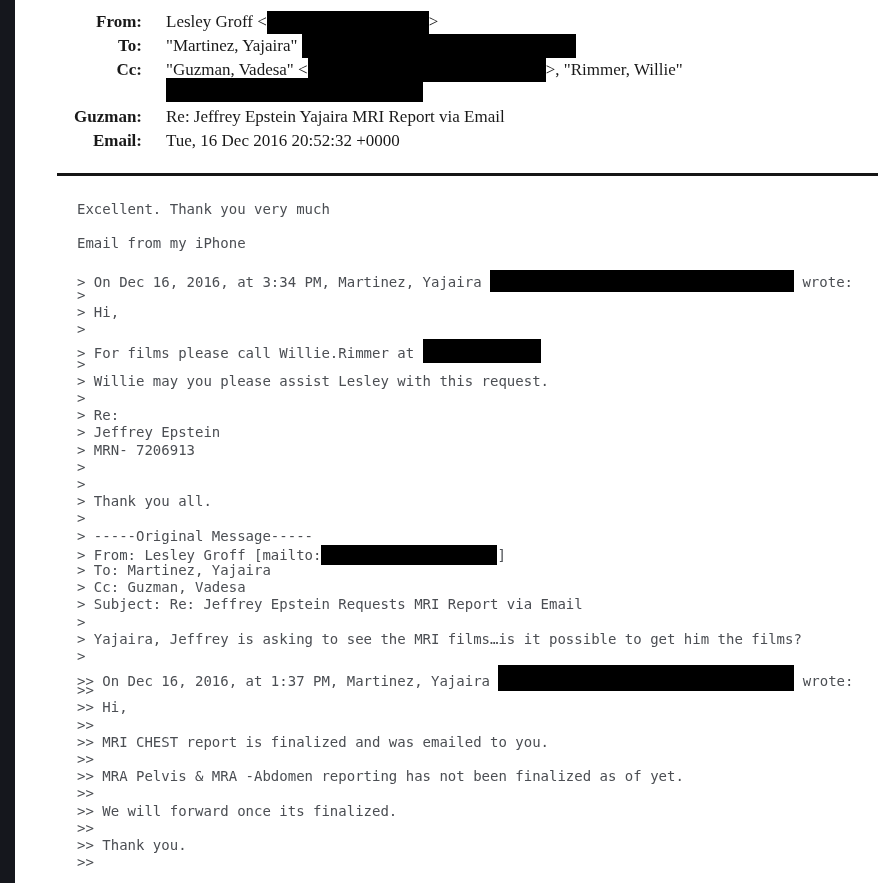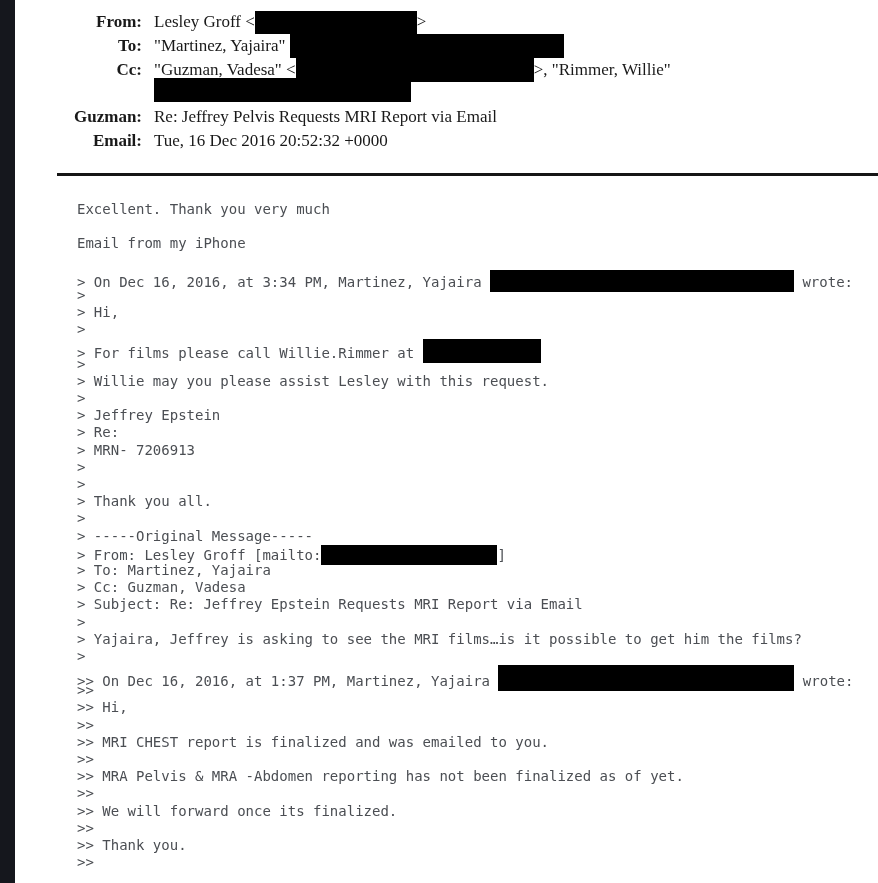--- a/index.html
+++ b/index.html
@@ -43,21 +43,21 @@
   .h-row.bar-row { min-height: 23px; line-height: 23px; }
   .h-label {
     display: inline-block;
     width: 88px;
     margin-left: 54px;
     text-align: right;
     font-weight: bold;
     flex: 0 0 auto;
   }
   .h-value {
-    margin-left: 12px;
+    margin-left: 24px;
     white-space: pre;
     display: flex;
     align-items: center;
     text-align: right;
   }
   .h-value .seg-text { white-space: pre; }
   .h-redaction {
     display: inline-block;
     background: #000000;
     flex: 0 0 auto;
@@ -109,43 +109,43 @@
       <div class="h-row">
         <span class="h-label">Cc:</span>
         <span class="h-value"><span class="seg-text">"Guzman, Vadesa" &lt;</span><span class="h-redaction" style="width: 238px; height: 24px;"></span><span class="seg-text">&gt;, "Rimmer, Willie"</span></span>
       </div>
       <div class="h-row bar-row">
         <span class="h-label"></span>
         <span class="h-value"><span class="h-redaction" style="width: 257px; height: 24px;"></span></span>
       </div>
       <div class="h-row">
         <span class="h-label">Guzman:</span>
-        <span class="h-value"><span class="seg-text">Re: Jeffrey Pelvis Requests MRI Report via Email</span></span>
+        <span class="h-value"><span class="seg-text">Re: Jeffrey Epstein Yajaira MRI Report via Email</span></span>
       </div>
       <div class="h-row">
         <span class="h-label">Email:</span>
         <span class="h-value"><span class="seg-text">Tue, 16 Dec 2016 20:52:32 +0000</span></span>
       </div>
     </div>
   <div id="header-separator"></div>
   <div id="email-body">
       <div class="b-line"><span class="seg-text">Excellent. Thank you very much</span></div>
       <div class="b-line"><span class="seg-text"></span></div>
       <div class="b-line"><span class="seg-text">Email from my iPhone</span></div>
       <div class="b-line"><span class="seg-text"></span></div>
       <div class="b-line"><span class="seg-text">&gt; On Dec 16, 2016, at 3:34 PM, Martinez, Yajaira </span><span class="b-redaction" style="width: 304px; height: 22px;"></span><span class="seg-text"> wrote:</span></div>
       <div class="b-line"><span class="seg-text">&gt;</span></div>
       <div class="b-line"><span class="seg-text">&gt; Hi,</span></div>
       <div class="b-line"><span class="seg-text">&gt;</span></div>
       <div class="b-line"><span class="seg-text">&gt; For films please call Willie.Rimmer at </span><span class="b-redaction" style="width: 118px; height: 24px;"></span></div>
       <div class="b-line"><span class="seg-text">&gt;</span></div>
       <div class="b-line"><span class="seg-text">&gt; Willie may you please assist Lesley with this request.</span></div>
       <div class="b-line"><span class="seg-text">&gt;</span></div>
+      <div class="b-line"><span class="seg-text">&gt; Re:</span></div>
       <div class="b-line"><span class="seg-text">&gt; Jeffrey Epstein</span></div>
-      <div class="b-line"><span class="seg-text">&gt; Re:</span></div>
       <div class="b-line"><span class="seg-text">&gt; MRN- 7206913</span></div>
       <div class="b-line"><span class="seg-text">&gt;</span></div>
       <div class="b-line"><span class="seg-text">&gt;</span></div>
       <div class="b-line"><span class="seg-text">&gt; Thank you all.</span></div>
       <div class="b-line"><span class="seg-text">&gt;</span></div>
       <div class="b-line"><span class="seg-text">&gt; -----Original Message-----</span></div>
       <div class="b-line"><span class="seg-text">&gt; From: Lesley Groff [mailto:</span><span class="b-redaction" style="width: 176px; height: 20px;"></span><span class="seg-text">]</span></div>
       <div class="b-line"><span class="seg-text">&gt; To: Martinez, Yajaira</span></div>
       <div class="b-line"><span class="seg-text">&gt; Cc: Guzman, Vadesa</span></div>
       <div class="b-line"><span class="seg-text">&gt; Subject: Re: Jeffrey Epstein Requests MRI Report via Email</span></div>

